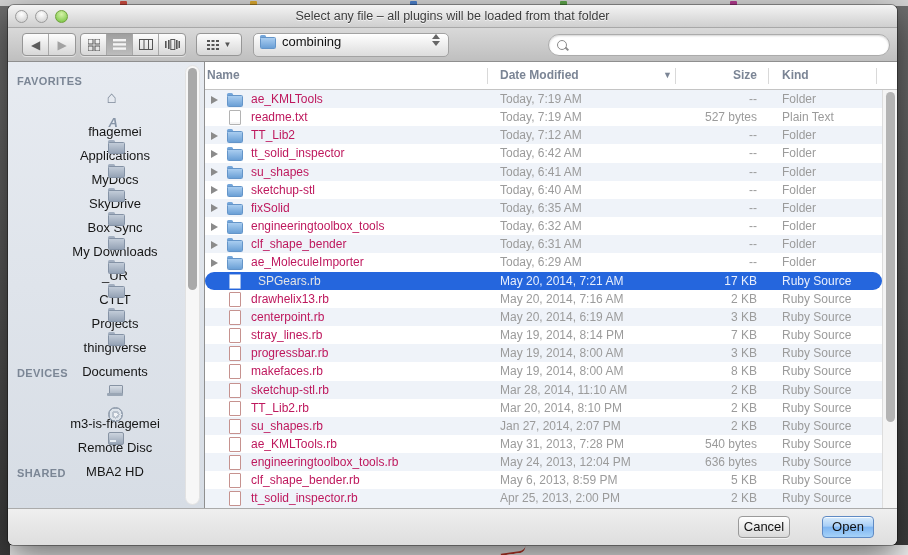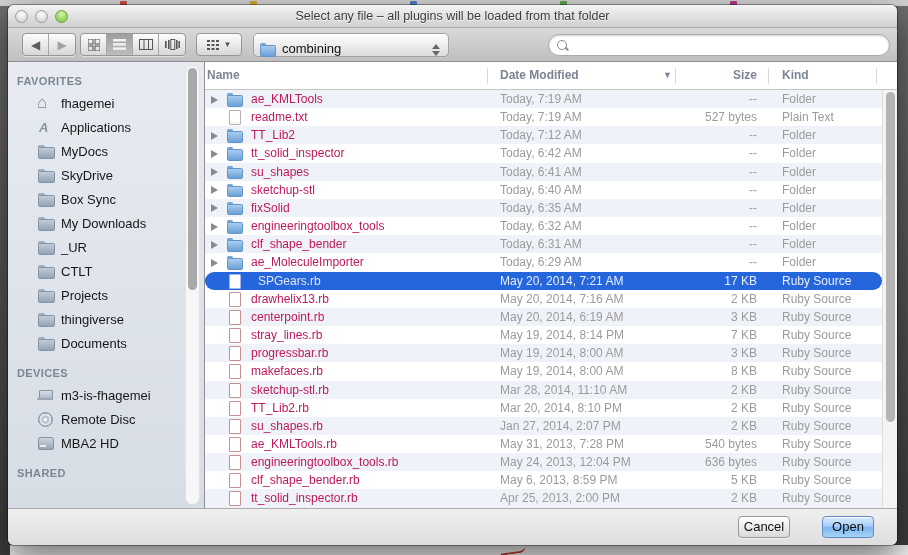--- a/index.html
+++ b/index.html
@@ -46,21 +46,21 @@
   .view-seg { left:72px; }
   .action-btn { position:absolute; left:188px; top:5px; width:46px; height:23px;
     border:1px solid #969696; border-radius:4px; background:linear-gradient(#fdfdfd,#d7d7d7);
     display:flex; align-items:center; justify-content:center; gap:5px; }
   .action-btn .caret { font-size:8px; color:#555; }
   .glyph svg { display:block; }
 
   
   .popup { position:absolute; left:245px; top:5px; width:196px; height:24px;
     border:1px solid #a2a2a2; border-radius:5px; background:linear-gradient(#ffffff,#dcdcdc);
-    display:flex; align-items:flex-end; padding:0 6px;
+    display:flex; align-items:flex-start; padding:0 6px;
     box-shadow:inset 0 1px 0 #fff; }
   .popup .label { font-size:13px; color:#111; margin-left:6px; flex:1; }
   .updown { display:flex; flex-direction:column; gap:2px; align-items:center; margin-right:2px; }
   .updown i { display:block; width:0; height:0; border-left:4px solid transparent; border-right:4px solid transparent; }
   .updown .up { border-bottom:5px solid #666; }
   .updown .down { border-top:5px solid #666; }
 
   
   .search { position:absolute; left:540px; top:6px; width:342px; height:22px; border-radius:11px;
     background:#fff; border:1px solid #ababab; box-shadow:inset 0 1px 2px rgba(0,0,0,.18);
@@ -72,21 +72,21 @@
     background:#8b8b8b; transform:rotate(45deg); }
   .search input { border:none; outline:none; flex:1; height:18px; font-size:13px; background:transparent; padding:0 8px 0 4px; }
 
   
   .content { position:absolute; left:0; top:57px; right:0; height:446px; background:#fff; }
 
   
   .sidebar { position:absolute; left:0; top:0; width:197px; height:100%;
     background:linear-gradient(#e7ebf1,#d7dde5); border-right:1px solid #8f8f8f; padding-top:10px; }
   .sb-header { font-size:11px; font-weight:bold; color:#7b8695; letter-spacing:.4px; padding-left:9px; height:19px; line-height:19px; }
-  .sb-item { display:flex; align-items:center; height:24px; padding-left:29px; gap:7px; }
+  .sb-item { display:flex; align-items:center; height:24px; padding-left:18px; gap:18px;flex-direction:column; }
   .sb-label { font-size:13px; color:#161616; white-space:nowrap; }
   .sb-gap { height:9px; }
   .sb-scroll { position:absolute; right:4px; top:3px; width:15px; height:440px; background:#f7f7f7;
     border:1px solid #e2e2e2; border-radius:8px; }
   .sb-thumb { position:absolute; left:2px; top:2px; width:9px; height:222px; background:#a9a9a9; border-radius:5px; }
 
   
   .sbi { width:17px; height:15px; position:relative; flex:none; }
   .i-home::before { content:"⌂"; position:absolute; left:0; top:-3px; font-size:17px; color:#7e8violet; color:#7e8a9a; }
   .i-desktop::before { content:""; position:absolute; left:1px; top:2px; width:14px; height:10px;

